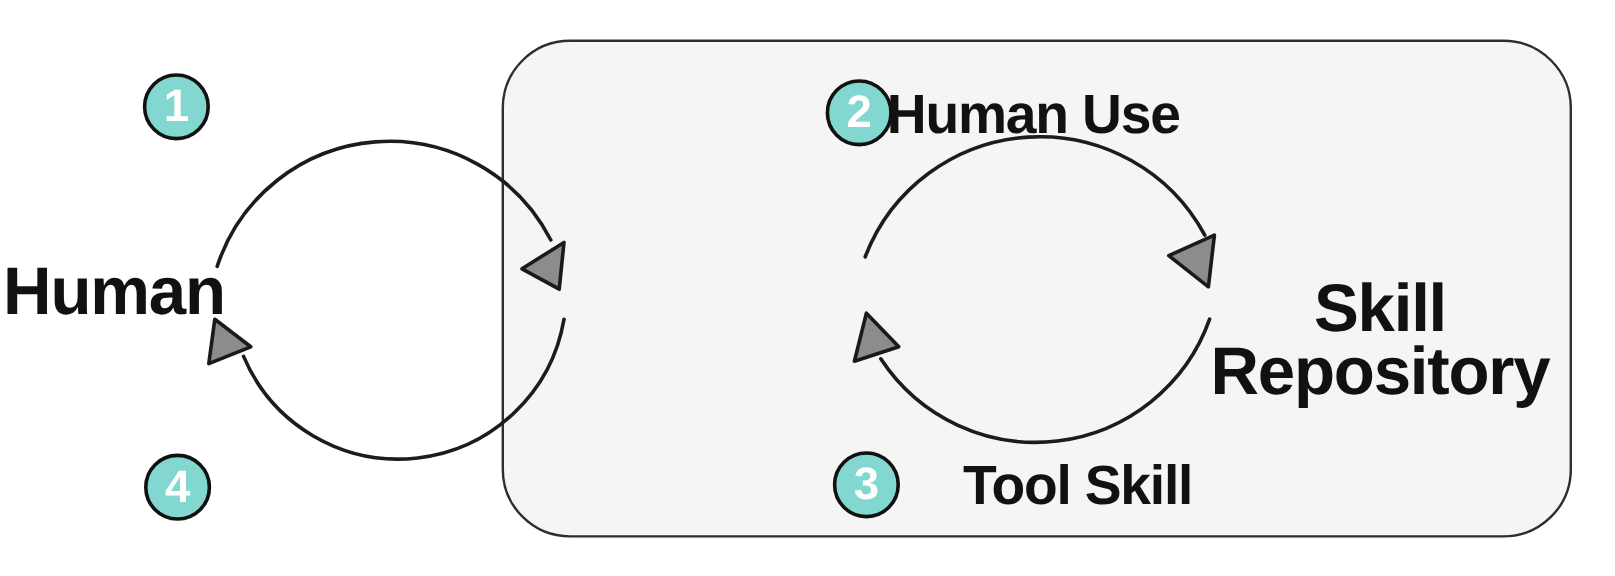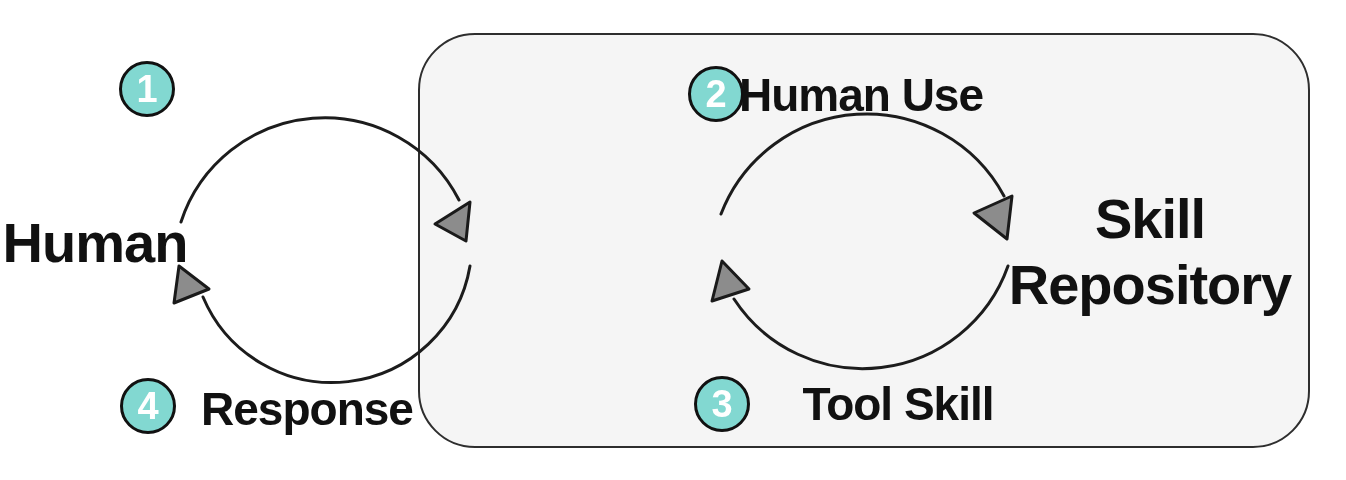--- a/index.html
+++ b/index.html
@@ -41,21 +41,21 @@
   .node {
     position: absolute;
     transform: translate(-50%, -50%);
     font-weight: 700;
     font-size: 56px;
     letter-spacing: -1px;
     line-height: 60px;
     white-space: pre-line;
     text-align: center;
   }
-  .node.two-line { line-height: 66px; }
+  .node.two-line { line-height: 52px; margin-top: 31px; }
   .step-badge {
     position: absolute;
     transform: translate(-50%, -50%);
     width: 56px; height: 56px;
     border-radius: 50%;
     background: #82d8d1;
     border: 3px solid #111111;
     box-sizing: border-box;
     display: flex;
     align-items: center;
@@ -102,15 +102,14 @@
 
   <div class="step-badge" style="left:147px; top:89px;">1</div>
 
   <div class="step-badge" style="left:716px; top:94px;">2</div>
   <div class="step-label" style="left:861px; top:95px;">Human Use</div>
 
   <div class="step-badge" style="left:722px; top:404px;">3</div>
   <div class="step-label" style="left:898px; top:404px;">Tool Skill</div>
 
   <div class="step-badge" style="left:148px; top:406px;">4</div>
-  <div class="step-label" style="left:307px; top:409px;">Response</div>
 
 </div>
 
 </body></html>

